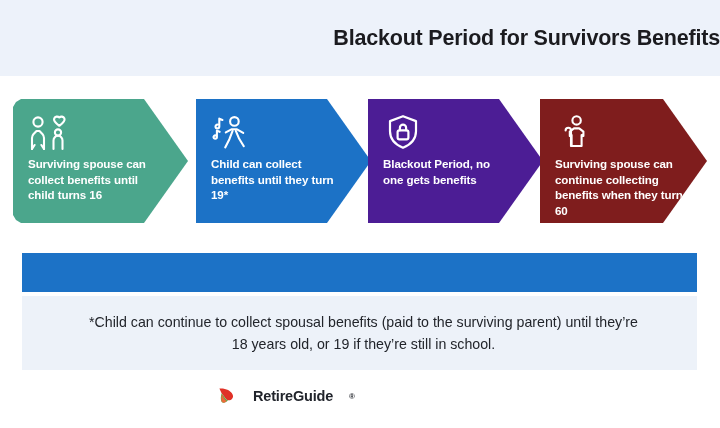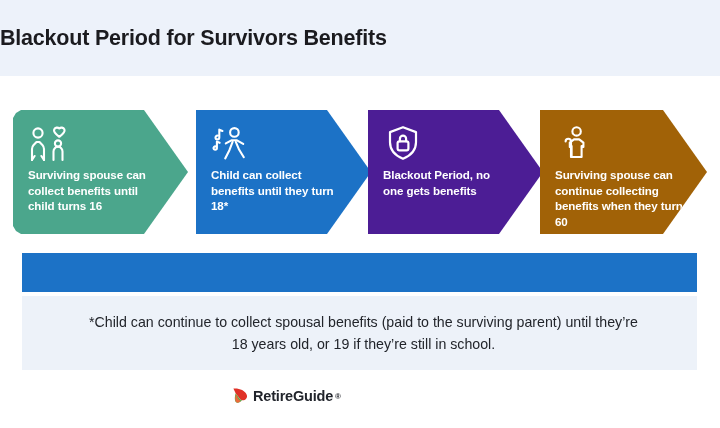--- a/index.html
+++ b/index.html
@@ -22,51 +22,51 @@
     top: 0;
     width: 720px;
     height: 76px;
     background: #edf2fa;
   }
   .page-title {
     position: absolute;
     left: 0;
     top: 26px;
     width: 720px;
-    text-align: left;
+    text-align: right;
     font-size: 21.5px;
     font-weight: bold;
     color: #1b1b1f;
     letter-spacing: -0.2px;
   }
 
   
   .chevron-row {
     position: absolute;
     left: 13px;
-    top: 110px;
+    top: 99px;
     width: 694px;
     height: 124px;
     text-decoration: underline;
   }
   .chevron {
     position: absolute;
     top: 0;
     height: 124px;
     box-sizing: border-box;
     padding: 14px 14px 0 15px;
     color: #ffffff;
   }
   .chevron.c0 { left: 0px;   width: 175px; background: #4ba68c;
       clip-path: polygon(0 8px, 0 116px, 3px 121px, 8px 124px, 131px 124px, 175px 62px, 131px 0, 8px 0, 3px 3px); }
   .chevron.c1 { left: 183px; width: 175px; background: #1c72c6;
       clip-path: polygon(0 0, 131px 0, 175px 62px, 131px 124px, 0 124px, 0 0); }
   .chevron.c2 { left: 355px; width: 175px; background: #4c1d95;
       clip-path: polygon(0 0, 131px 0, 175px 62px, 131px 124px, 0 124px, 0 0); }
-  .chevron.c3 { left: 527px; width: 167px; background: #a16207;
+  .chevron.c3 { left: 527px; width: 167px; background: #7f1d1d;
       clip-path: polygon(0 0, 123px 0, 167px 62px, 123px 124px, 0 124px, 0 0); }
   
   .chevron.c0 { border-radius: 6px 0 0 6px; }
 
   .chevron-icon {
     width: 40px;
     height: 38px;
     display: block;
     margin-bottom: 5px;
   }
@@ -112,21 +112,21 @@
 
   
   .logo-row {
     position: absolute;
     left: 0;
     top: 386px;
     width: 572px;
     display: flex;
     align-items: center;
     justify-content: center;
-    gap: 2px;
+    gap: 16px;
   }
   .logo-mark { width: 20px; height: 20px; display: block; }
   .logo-text {
     font-size: 14.5px;
     font-weight: bold;
     color: #21242b;
     letter-spacing: -0.2px;
   }
   .logo-reg {
     font-size: 8px;
@@ -162,21 +162,21 @@
     <span class="chevron-icon">
       <svg viewBox="0 0 40 38" width="40" height="38" fill="none" stroke="#ffffff" stroke-width="2.1" stroke-linecap="round" stroke-linejoin="round">
         <path d="M6.4 11.6 a1.9 1.9 0 1 0 1.9 1.9 V5.6 l3.1 1.4"></path>
         <path d="M4.2 22.4 a1.7 1.7 0 1 0 1.7 1.7 V17.6 l2.7 1.2"></path>
         <circle cx="23.4" cy="8.4" r="4.3"></circle>
         <path d="M14.8 19.4 l5.6 -3.1 h5.6 l6.2 3.6"></path>
         <path d="M21.6 17.8 L18.4 26.2 l-4.2 8.2"></path>
         <path d="M24.8 17.8 l3.4 8 l4.6 7.4"></path>
       </svg>
     </span>
-    <div class="chevron-text">Child can collect benefits until they turn 18*</div>
+    <div class="chevron-text">Child can collect benefits until they turn 19*</div>
   </div>
 
   <div class="chevron c2">
     <span class="chevron-icon">
       <svg viewBox="0 0 40 38" width="40" height="38" fill="none" stroke="#ffffff" stroke-width="2.2" stroke-linecap="round" stroke-linejoin="round">
         <path d="M20 3.2 L33 8.1 v10.1 c0 7.6 -5.2 13.3 -13 16.6 c-7.8 -3.3 -13 -9 -13 -16.6 V8.1 z"></path>
         <rect x="14.6" y="17.3" width="10.8" height="9" rx="1.8"></rect>
         <path d="M16.9 17.3 v-2.6 a3.1 3.1 0 0 1 6.2 0 v2.6"></path>
       </svg>
     </span>

